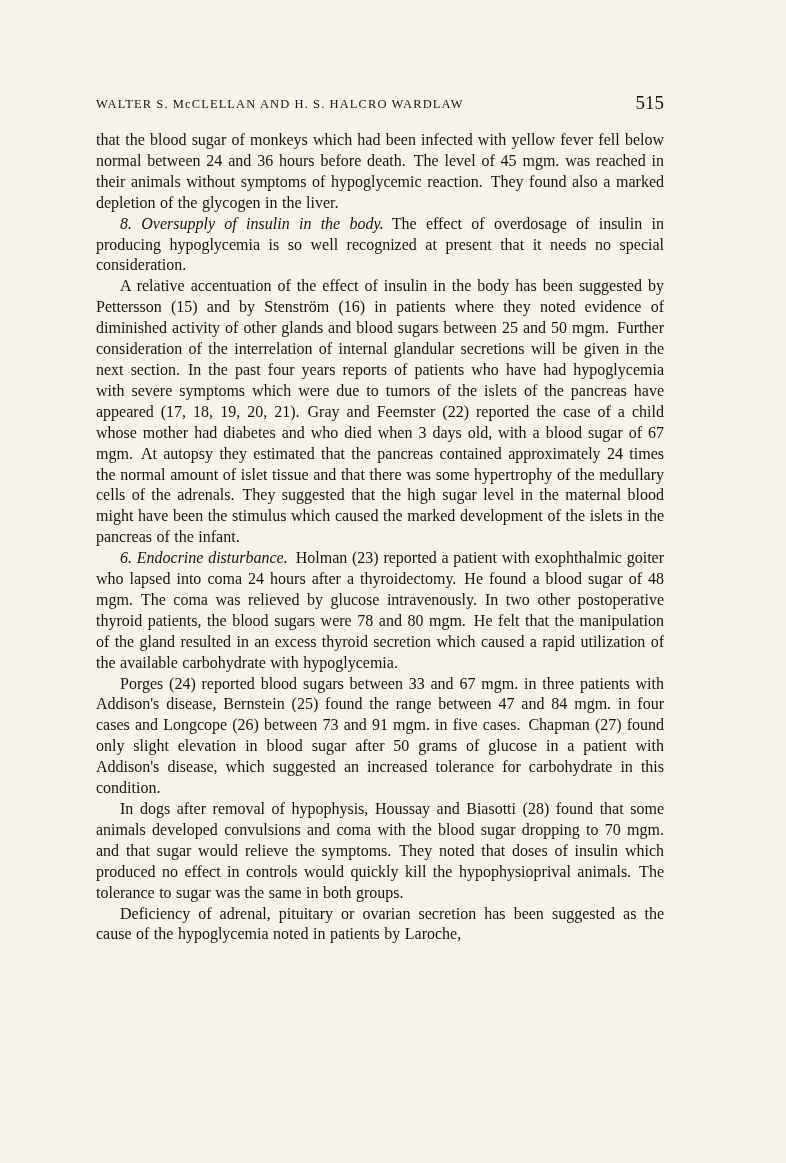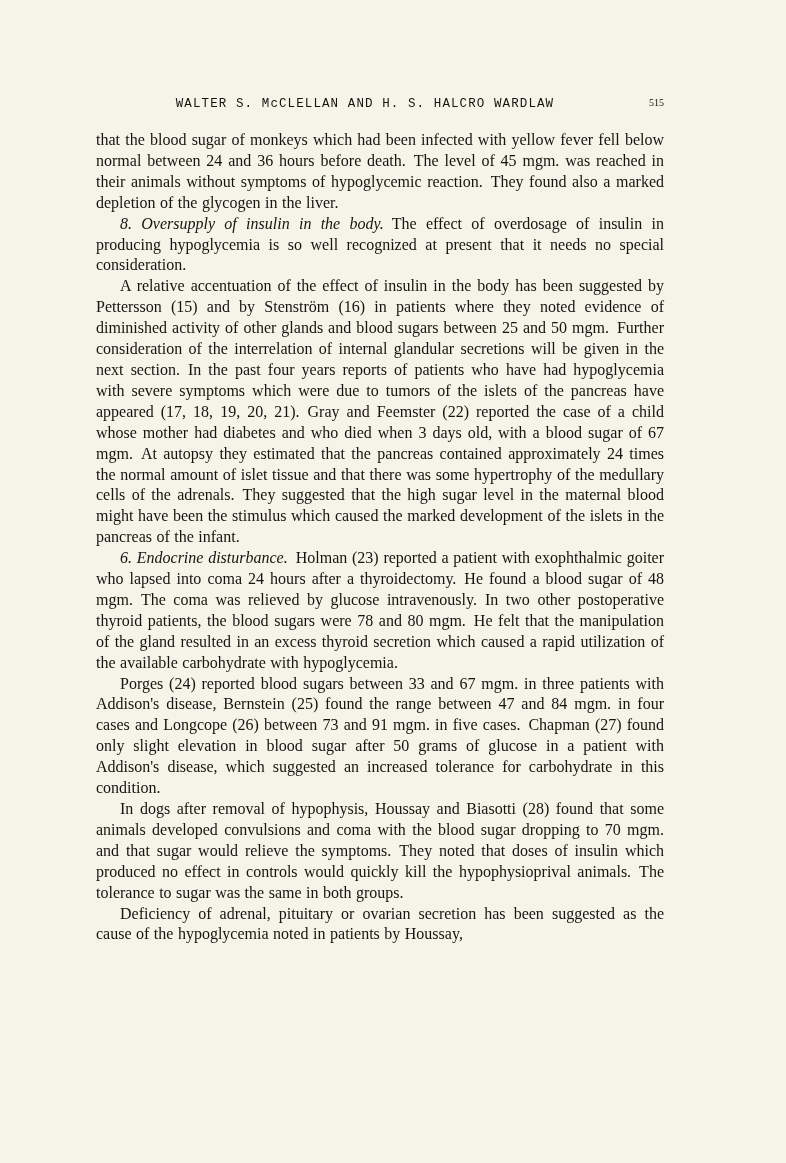--- a/index.html
+++ b/index.html
@@ -22,29 +22,27 @@
     position: relative;
     height: 18px;
     margin-bottom: 16px;
     font-size: 12.5px;
     line-height: 16px;
     letter-spacing: 1.1px;
     white-space: nowrap;
   }
   .running-head .authors {
     display: block;
-    text-align: center;
     padding-right: 30px;
-    font-family: Liberation Mono, monospace;
   }
   .running-head .pagenum {
     position: absolute;
     right: 0;
     top: -1px;
-    font-size: 10px;
+    font-size: 19px;
     letter-spacing: 0;
   }
   .page-body {
     font-size: 16px;
     line-height: 20.9px;
     text-align: justify;
     word-spacing: 0.5px;
   }
   .page-body p {
     margin: 0;
@@ -87,18 +85,18 @@
 
     <p>
       <span>Porges (24) reported blood sugars between 33 and 67 mgm. in three patients with Addison's disease, Bernstein (25) found the range between 47 and 84 mgm. in four cases and Longcope (26) between 73 and 91 mgm. in five cases. Chapman (27) found only slight elevation in blood sugar after 50 grams of glucose in a patient with Addison's disease, which suggested an increased tolerance for carbohydrate in this condition.</span>
     </p>
 
     <p>
       <span>In dogs after removal of hypophysis, Houssay and Biasotti (28) found that some animals developed convulsions and coma with the blood sugar dropping to 70 mgm. and that sugar would relieve the symptoms. They noted that doses of insulin which produced no effect in controls would quickly kill the hypophysioprival animals. The tolerance to sugar was the same in both groups.</span>
     </p>
 
     <p>
-      <span>Deficiency of adrenal, pituitary or ovarian secretion has been suggested as the cause of the hypoglycemia noted in patients by Houssay,</span>
+      <span>Deficiency of adrenal, pituitary or ovarian secretion has been suggested as the cause of the hypoglycemia noted in patients by Laroche,</span>
     </p>
 
   </div>
 
 </div>
 
 </body></html>

